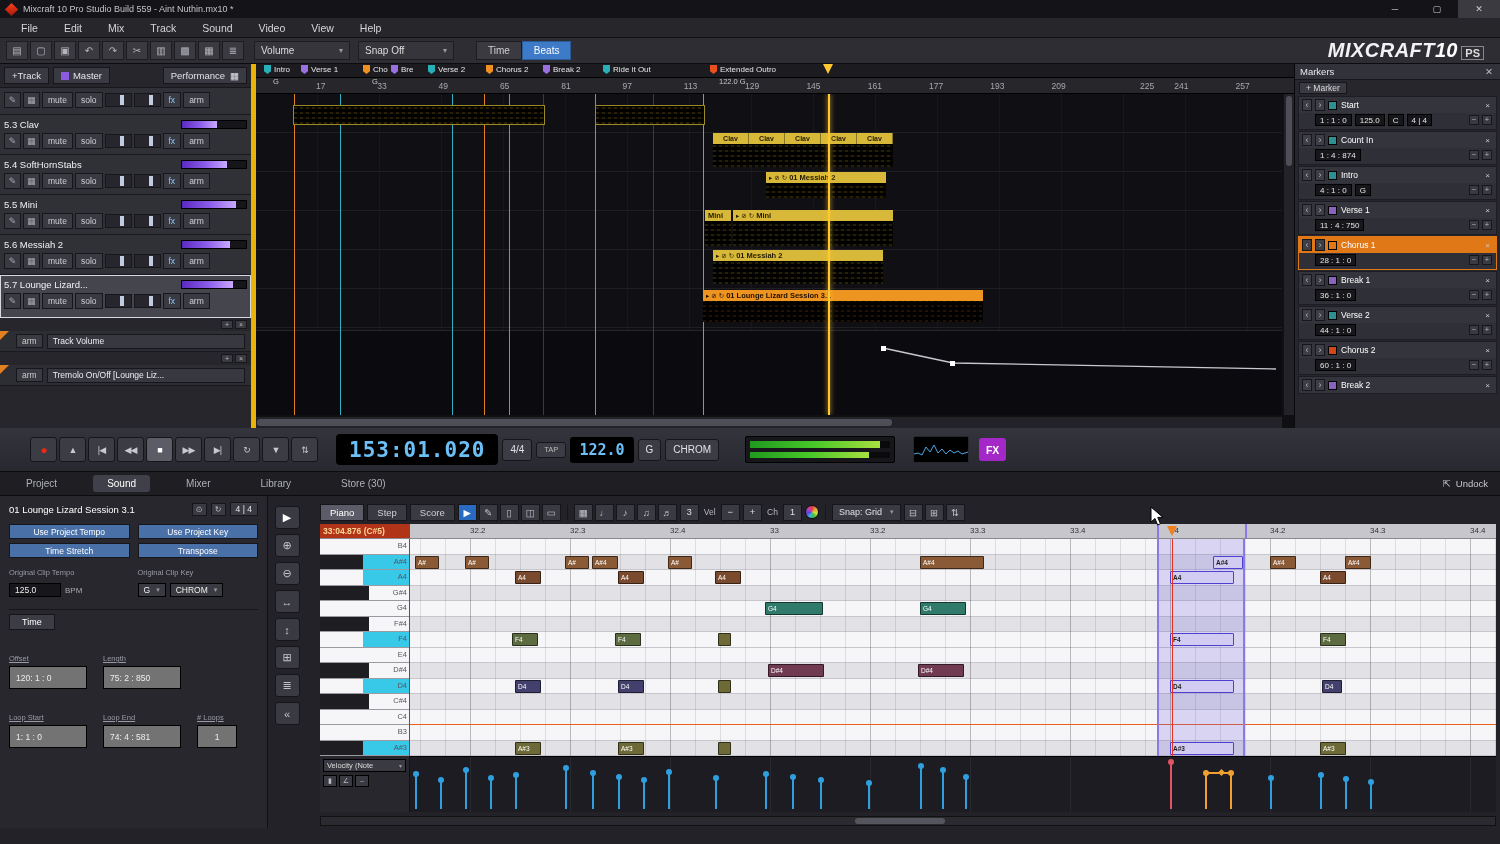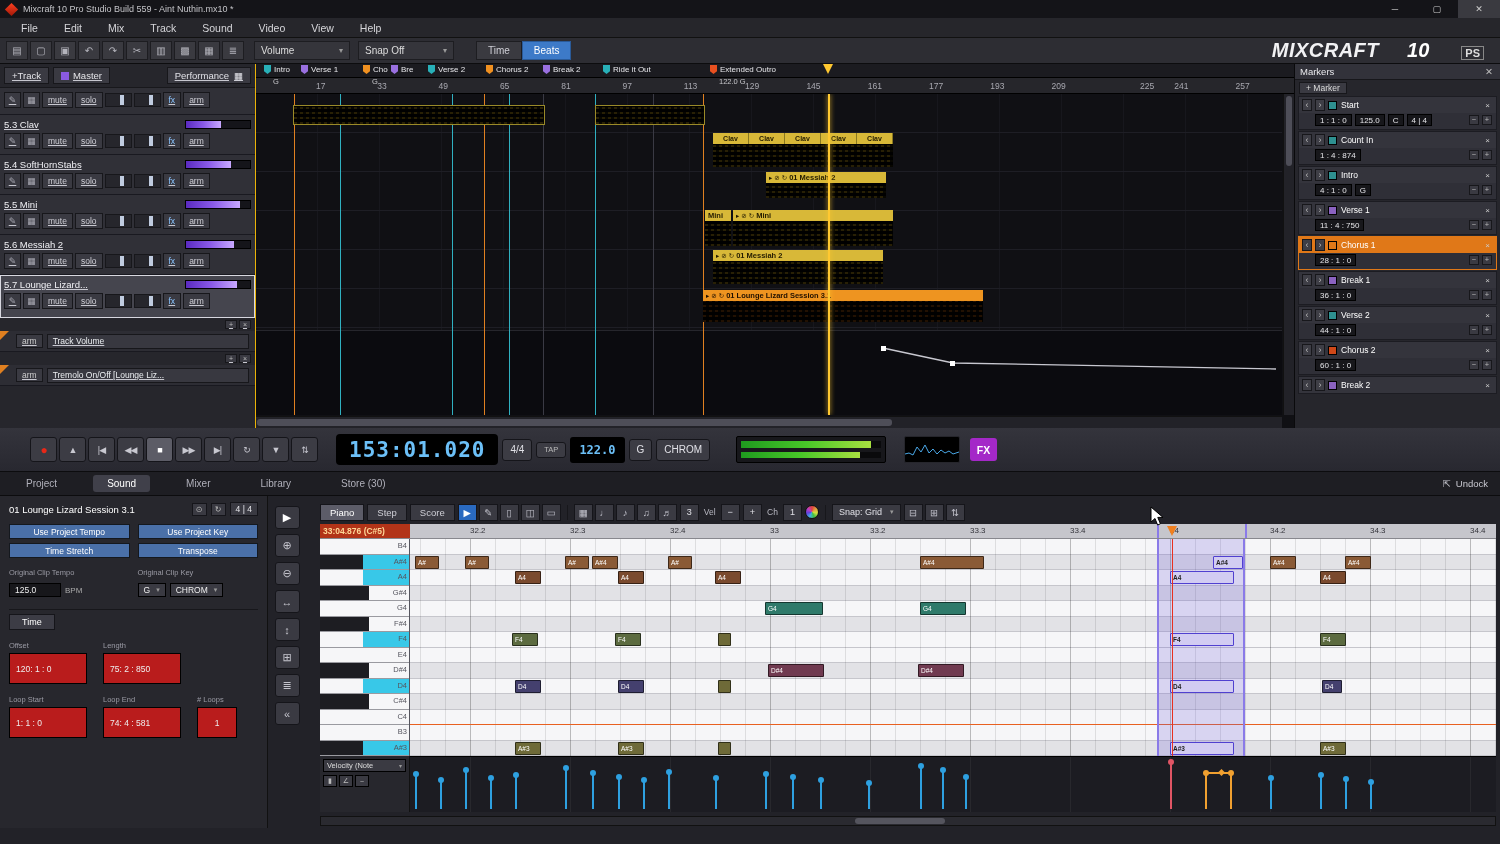--- a/index.html
+++ b/index.html
@@ -18,27 +18,27 @@
   
   .menubar{position:absolute;top:18px;left:0;right:0;height:20px;background:#26262b;display:flex;align-items:center;padding-left:8px;border-bottom:1px solid #111;}
   .menu-item{padding:0 13px;font-size:10.5px;color:#d6d6da;}
   .toolbar{position:absolute;top:38px;left:0;right:0;height:26px;background:#2d2d33;display:flex;align-items:center;padding-left:6px;border-bottom:1px solid #0c0c0e;}
   .tb-icons{display:flex;gap:2px;margin-right:10px;}
   .tb-btn{width:22px;height:19px;background:#3a3a40;border:1px solid #1d1d21;color:#b4b4bc;font-size:10px;display:flex;align-items:center;justify-content:center;}
   .tb-dd{height:19px;min-width:96px;background:#35353b;border:1px solid #1d1d21;display:flex;align-items:center;font-size:10px;padding:0 6px;margin-right:8px;color:#ddd;}
   .tb-dd::after{content:"▾";margin-left:auto;font-size:8px;color:#999;padding-left:8px;}
   .tb-toggle{height:19px;padding:0 11px;display:flex;align-items:center;font-size:10px;background:#3a3a40;border:1px solid #1d1d21;color:#cfcfd6;}
   .tb-toggle.active{background:#3d7ac8;color:#fff;border-color:#2a5a98;}
-  .brand{margin-left:auto;margin-right:16px;display:flex;align-items:baseline;font-style:italic;font-weight:bold;color:#f2f2f4;gap:28px;}
+  .brand{margin-left:auto;margin-right:16px;display:flex;align-items:baseline;font-style:italic;font-weight:bold;color:#f2f2f4;}
   .brand .b-main{font-size:20px;letter-spacing:.5px;}
   .brand .b-num{font-size:20px;color:#fff;}
   .brand .b-ps{font-size:11px;margin-left:4px;border:1px solid #888;padding:0 3px;color:#ddd;font-style:normal;}
 
   
-  .trackpanel{position:absolute;top:64px;left:0;width:256px;height:364px;background:#26262c;border-right:1px solid #eab308;text-decoration:underline;}
+  .trackpanel{position:absolute;top:64px;left:0;width:256px;height:364px;background:#26262c;border-right:5px solid #eab308;}
   .tp-header{display:flex;align-items:center;height:24px;padding:0 4px;gap:4px;border-bottom:1px solid #18181c;}
   .tp-btn{background:#3a3a42;border:1px solid #17171b;font-size:9.5px;height:17px;display:flex;align-items:center;padding:0 7px;color:#e4e4e8;gap:4px;}
   .tp-btn .sq{width:8px;height:8px;background:#8a5ae0;}
   .perf{margin-left:auto;background:#3a3a42;border:1px solid #17171b;font-size:9.5px;height:17px;display:flex;align-items:center;padding:0 7px;gap:5px;color:#e0e0e6;}
   .track{position:relative;height:40px;background:#303037;border-bottom:1px solid #191920;padding:2px 4px;}
   .track.partial{height:27px;}
   .track.selected{height:43px;background:#45454e;outline:1px solid #d8d8e0;outline-offset:-1px;}
   .track-top{display:flex;align-items:center;height:14px;}
   .track-name{font-size:9.5px;color:#f0f0f4;white-space:nowrap;overflow:hidden;}
   .track-meter{margin-left:auto;width:66px;height:9px;background:#15151a;border:1px solid #000;position:relative;}
@@ -107,21 +107,21 @@
   .mi-step + .mi-step{margin-left:0;}
 
   
   .transport{position:absolute;top:428px;left:0;right:0;height:44px;background:linear-gradient(#34343c,#282830);display:flex;align-items:center;padding-left:30px;border-bottom:1px solid #0c0c0e;}
   .tr-btn{width:27px;height:25px;background:#3c3c44;border:1px solid #15151a;border-radius:3px;color:#c8c8d0;font-size:9px;display:flex;align-items:center;justify-content:center;margin-right:2px;letter-spacing:-1px;}
   .tr-btn.stop{background:#5c5c66;color:#fff;}
   .tr-btn .g-record-icon{color:#e82818;font-size:12px;}
   .time-display{margin-left:16px;background:#000;border-radius:4px;height:31px;display:flex;align-items:center;padding:0 13px;font-size:21px;font-weight:bold;color:#6cc0f8;font-family:"DejaVu Sans Mono",monospace;letter-spacing:1px;}
   .sm-btn{height:22px;background:#3c3c44;border:1px solid #15151a;border-radius:3px;display:flex;align-items:center;justify-content:center;font-size:10px;color:#e0e0e6;padding:0 7px;margin-left:4px;}
   .sm-btn.tap{font-size:7.5px;height:16px;color:#bbb;}
-  .tempo-display{margin-left:4px;background:#000;border-radius:3px;height:26px;display:flex;align-items:center;padding:0 9px;font-size:12px;font-weight:bold;color:#6cc0f8;font-family:"DejaVu Sans Mono",monospace;}
+  .tempo-display{margin-left:4px;background:#000;border-radius:3px;height:26px;display:flex;align-items:center;padding:0 9px;font-size:15px;font-weight:bold;color:#6cc0f8;font-family:"DejaVu Sans Mono",monospace;}
   .meters{margin-left:26px;width:150px;height:27px;background:#17171b;border:1px solid #000;border-radius:2px;padding:4px;display:flex;flex-direction:column;gap:4px;}
   .meter-bar{flex:1;background:#0a0a0c;position:relative;}
   .meter-bar .mfill{position:absolute;left:0;top:0;bottom:0;background:linear-gradient(90deg,#1f9a1f,#48c828,#a8e040);}
   .wave-box{margin-left:18px;width:56px;height:27px;background:#000;border:1px solid #26262c;border-radius:2px;}
   .fx-btn{margin-left:10px;width:27px;height:23px;background:#a428c8;color:#fff;font-weight:bold;font-size:10.5px;border-radius:3px;display:flex;align-items:center;justify-content:center;}
 
   
   .tabsrow{position:absolute;top:472px;left:0;right:0;height:24px;background:#1e1e23;display:flex;align-items:center;padding:0 12px;gap:22px;border-bottom:1px solid #0c0c0e;}
   .tab{font-size:10px;color:#b0b0ba;padding:3px 14px;border-radius:3px;}
   .tab.selected{background:#40404a;color:#fff;}
@@ -139,22 +139,22 @@
   .cp-bigbtn{height:15px;background:#4a70a8;border:1px solid #14181e;font-size:8.5px;color:#fff;display:flex;align-items:center;justify-content:center;}
   .cp-label{font-size:7.5px;color:#9a9aa4;margin-top:6px;}
   .cp-fieldrow{display:flex;align-items:center;gap:4px;margin-top:2px;}
   .cp-field{background:#17171b;border:1px solid #000;font-size:8.5px;color:#eee;height:14px;display:flex;align-items:center;padding:0 5px;}
   .cp-dd{background:#3a3a42;border:1px solid #000;font-size:8.5px;color:#eee;height:14px;display:flex;align-items:center;padding:0 5px;gap:6px;}
   .cp-dd::after{content:"▾";font-size:7px;color:#999;}
   .cp-unit{font-size:8px;color:#aaa;text-align:right;}
   .time-sec{margin-top:12px;border-top:1px solid #17171b;padding-top:4px;}
   .time-tab{display:inline-flex;background:#3c3c45;border:1px solid #15151a;font-size:9px;padding:2px 12px;color:#fff;}
   .fl-grid{display:flex;gap:16px;margin-top:8px;}
-  .fl-col .cp-label{margin-top:3px;}
-  .fl-field{margin-top:3px;background:#b91c1c;border:1px solid #000;font-size:8.5px;color:#eee;height:31px;display:flex;align-items:center;padding:0 6px;min-width:78px;}
+  .fl-col .cp-label{margin-top:16px;text-decoration:underline;}
+  .fl-field{margin-top:3px;background:#737373;border:1px solid #000;font-size:8.5px;color:#eee;height:23px;display:flex;align-items:center;padding:0 6px;min-width:78px;}
   .fl-field.small{min-width:40px;justify-content:center;}
 
   
   .vtools{position:absolute;left:268px;top:10px;width:38px;display:flex;flex-direction:column;align-items:center;gap:5px;}
   .vt-btn{width:25px;height:23px;background:#3a3a42;border:1px solid #15151a;border-radius:3px;font-size:11px;color:#c4c4cc;display:flex;align-items:center;justify-content:center;}
   .vt-btn.first{color:#fff;}
 
   
   .pianoroll{position:absolute;left:306px;top:0;right:0;height:332px;}
   .pr-toolbar{position:absolute;top:6px;left:14px;right:4px;height:20px;display:flex;align-items:center;gap:3px;}

